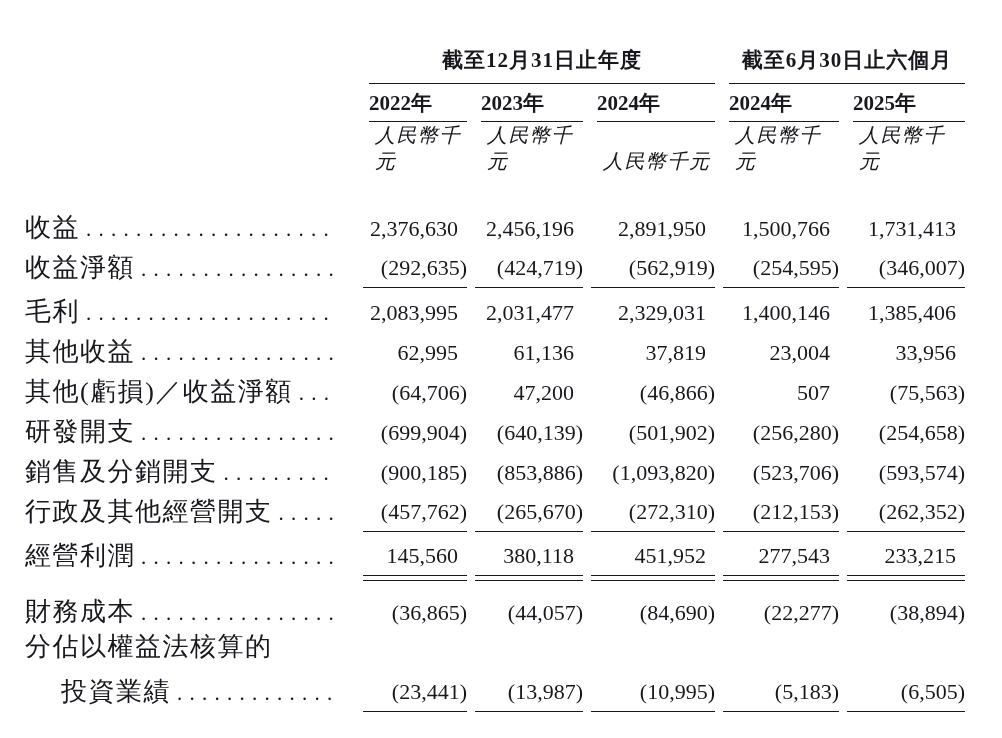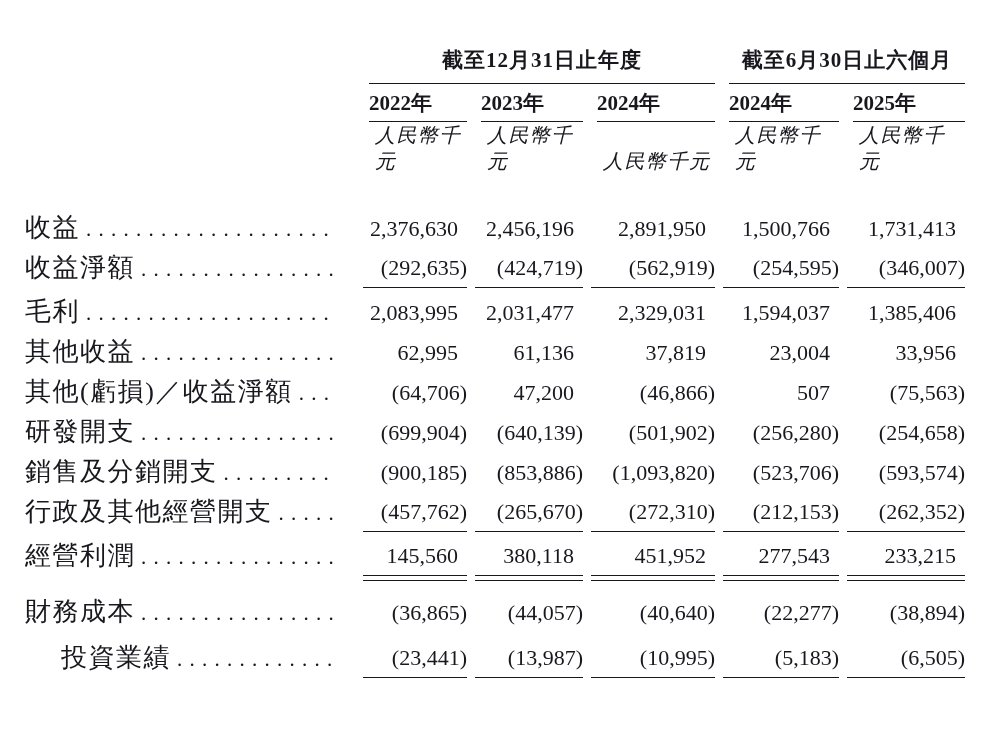--- a/index.html
+++ b/index.html
@@ -259,21 +259,21 @@
         <td>
             <div class="num"><span class="val noparen">2,083,995</span></div>
           </td>
         <td>
             <div class="num"><span class="val noparen">2,031,477</span></div>
           </td>
         <td>
             <div class="num"><span class="val noparen">2,329,031</span></div>
           </td>
         <td>
-            <div class="num"><span class="val noparen">1,594,037</span></div>
+            <div class="num"><span class="val noparen">1,400,146</span></div>
           </td>
         <td>
             <div class="num"><span class="val noparen">1,385,406</span></div>
           </td>
       </tr>
 
       <tr class="r-std">
         <td>
             <div class="lab">
               <span class="txt">其他收益</span>
@@ -424,30 +424,37 @@
               <span class="dots"></span>
             </div>
           </td>
         <td>
             <div class="num"><span class="val">(36,865)</span></div>
           </td>
         <td>
             <div class="num"><span class="val">(44,057)</span></div>
           </td>
         <td>
-            <div class="num"><span class="val">(40,640)</span></div>
+            <div class="num"><span class="val">(84,690)</span></div>
           </td>
         <td>
             <div class="num"><span class="val">(22,277)</span></div>
           </td>
         <td>
             <div class="num"><span class="val">(38,894)</span></div>
           </td>
       </tr>
 
+      <tr class="r-share">
+        <td colspan="6">
+            <div class="lab">
+              <span class="txt">分佔以權益法核算的</span>
+            </div>
+          </td>
+      </tr>
 
       <tr class="r-invest">
         <td>
             <div class="lab">
               <span class="txt indent">投資業績</span>
               <span class="dots"></span>
             </div>
           </td>
         <td class="rule">
             <div class="num"><span class="val">(23,441)</span></div>

